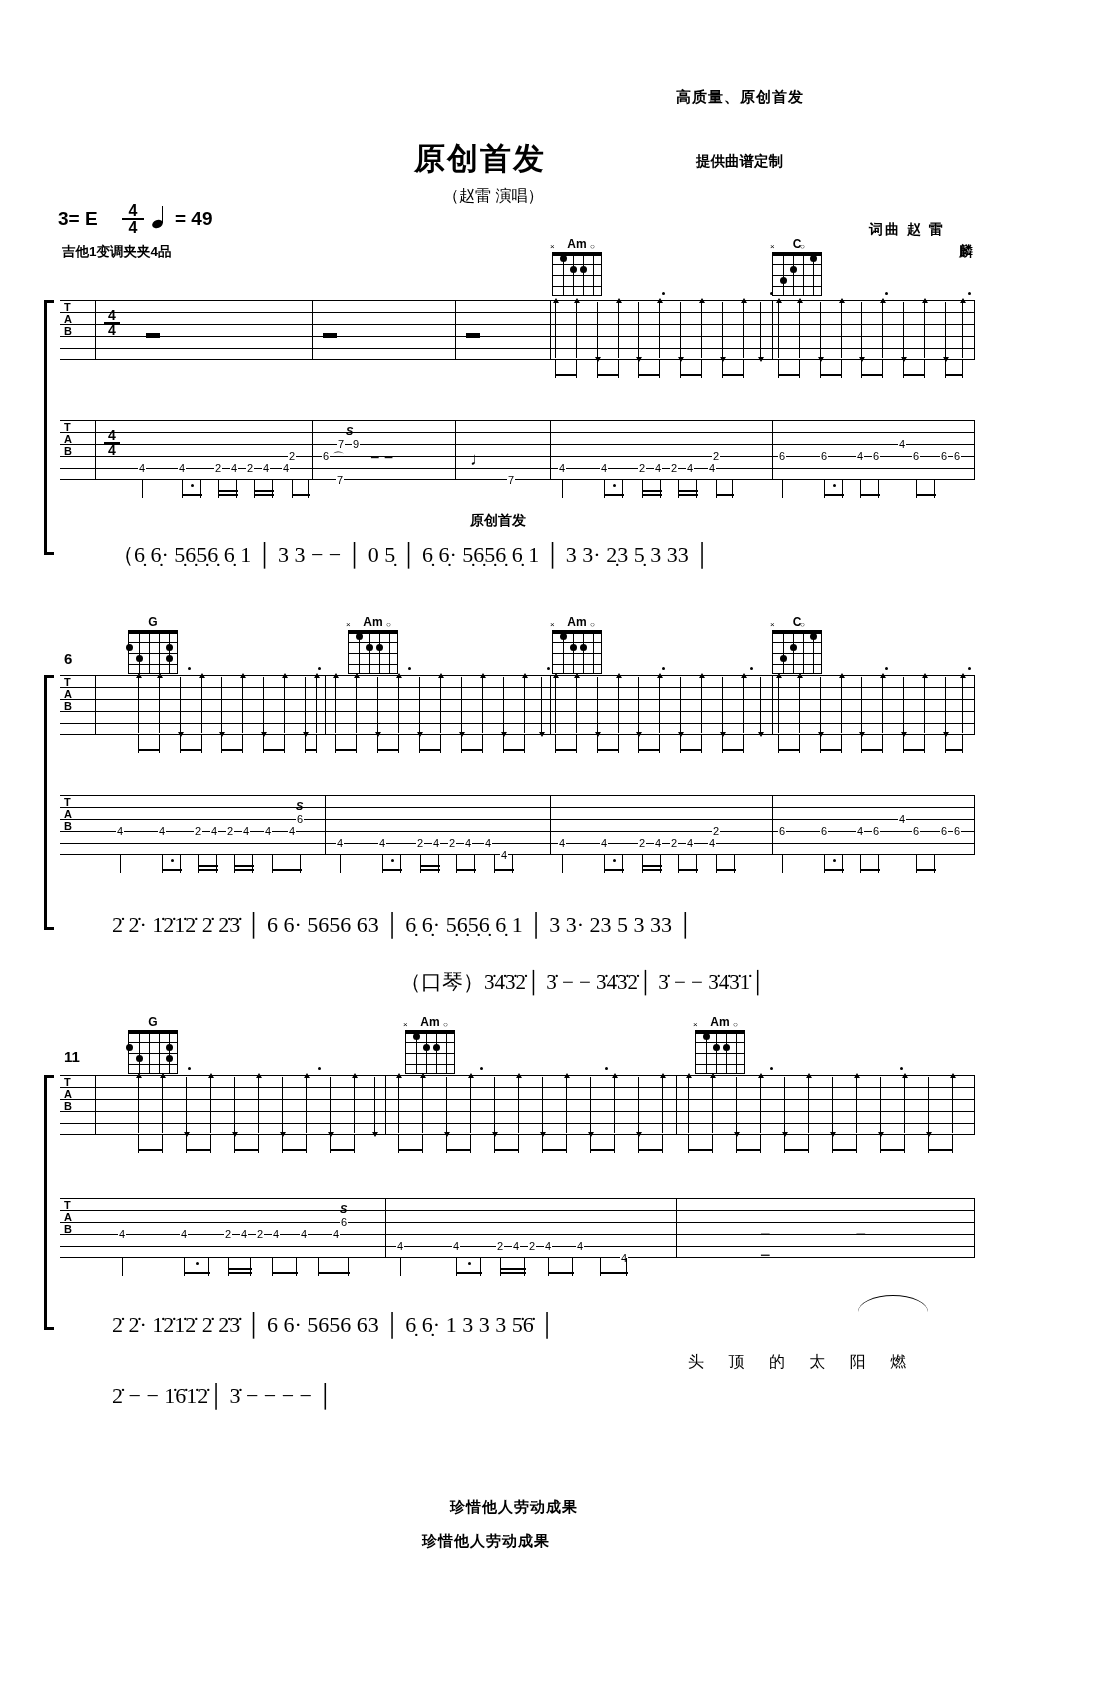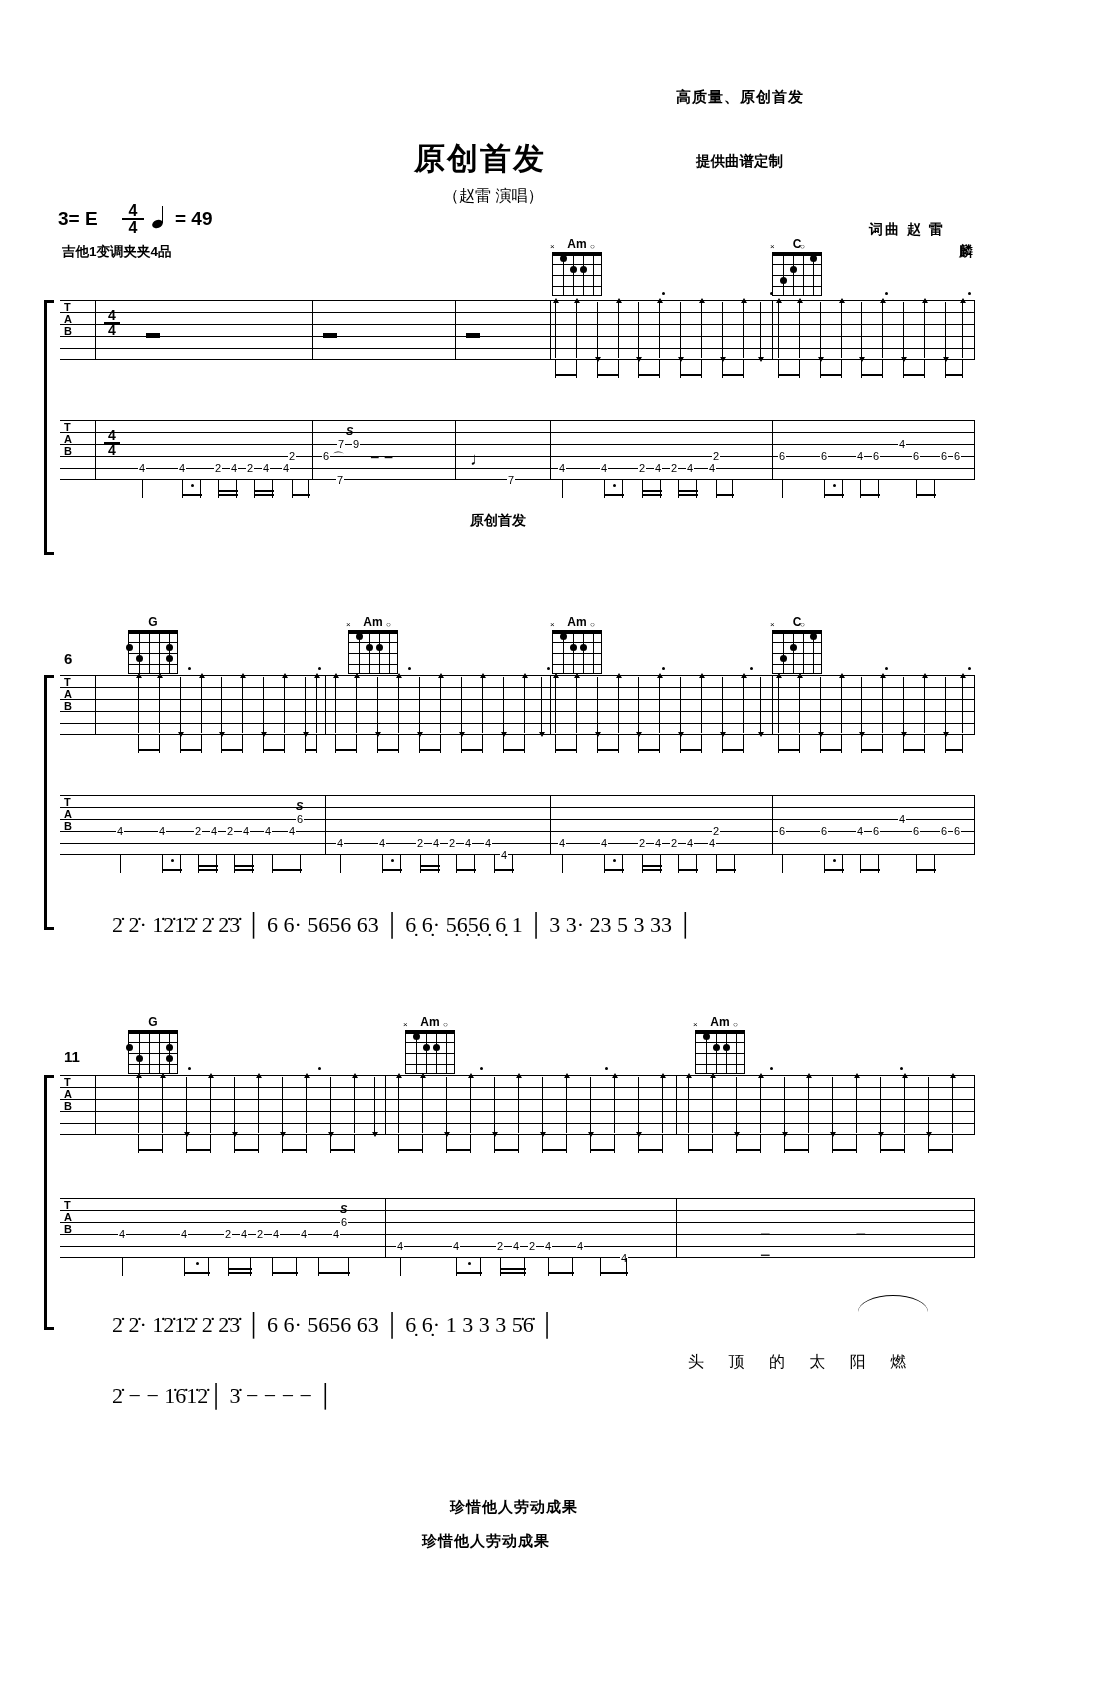--- a/index.html
+++ b/index.html
@@ -473,20 +473,21 @@
     <div class="stem" style="left:818px; top:0; height:18px;"></div>
     <div class="beam" style="left:800px; top:14px; width:20px;"></div>
     <div class="stem" style="left:856px; top:0; height:18px;"></div>
     <div class="stem" style="left:874px; top:0; height:18px;"></div>
     <div class="beam" style="left:856px; top:14px; width:20px;"></div>
   </div>
 
   <div class="abs annot ctext" style="left:470px; top:512px;">原创首发</div>
 
   
+  <div class="jp" style="left:112px; top:540px;">（6̣  6̣· 5̣6̣5̣6̣ 6̣ 1 │ 3  3 − −  │ 0  5̣  │ 6̣   6̣· 5̣6̣5̣6̣  6̣ 1  │  3   3· 2̣3 5̣  3  33 │</div>
 
   
   <div class="measno" style="left:64px; top:650px;">6</div>
   <div class="sysbrace" style="left:44px; top:675px; height:255px;"></div>
 
   
   <div class="chordbox" style="left:128px; top:630px; width:50px; height:44px;">
     <div class="cname">G</div>
     <div class="grid" style="width:50px; height:44px;">
       <div class="nut"></div>
@@ -803,20 +804,21 @@
     <div class="dotr" style="left:773px; top:4px;"></div>
     <div class="stem" style="left:800px; top:0; height:18px;"></div>
     <div class="stem" style="left:818px; top:0; height:18px;"></div>
     <div class="beam" style="left:800px; top:14px; width:20px;"></div>
     <div class="stem" style="left:856px; top:0; height:18px;"></div>
     <div class="stem" style="left:874px; top:0; height:18px;"></div>
     <div class="beam" style="left:856px; top:14px; width:20px;"></div>
   </div>
 
   <div class="jp" style="left:112px; top:912px;">2̇   2̇·  1̇2̇1̇2̇  2̇ 2̇3̇ │ 6   6· 5656 63  │ 6̣   6̣· 5̣6̣5̣6̣  6̣ 1 │  3   3· 23 5  3  33 │</div>
+  <div class="jp" style="left:400px; top:968px; font-size:21px;">（口琴）3̇4̇3̇2̇│ 3̇ − −   3̇4̇3̇2̇│ 3̇ − −   3̇4̇3̇1̇│</div>
 
   
   <div class="measno" style="left:64px; top:1048px;">11</div>
   <div class="sysbrace" style="left:44px; top:1075px; height:255px;"></div>
 
   <div class="chordbox" style="left:128px; top:1030px; width:50px; height:44px;">
     <div class="cname">G</div>
     <div class="grid" style="width:50px; height:44px;">
       <div class="nut"></div>
       <div class="v" style="left:10px;"></div>

